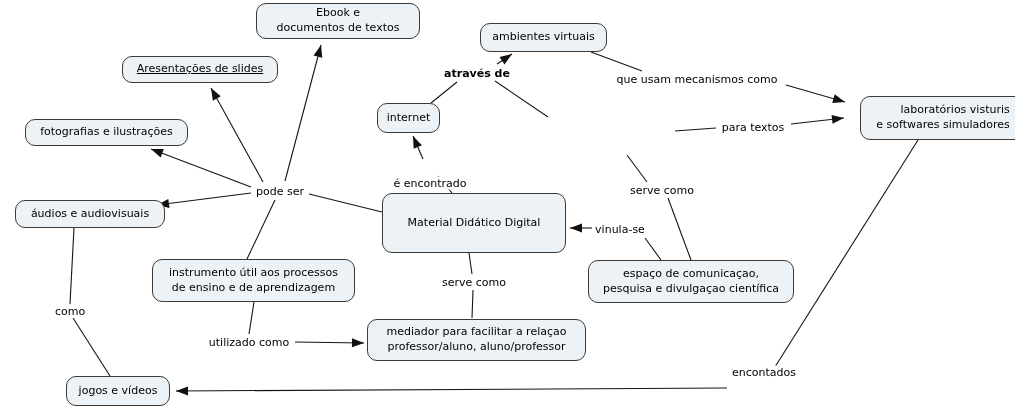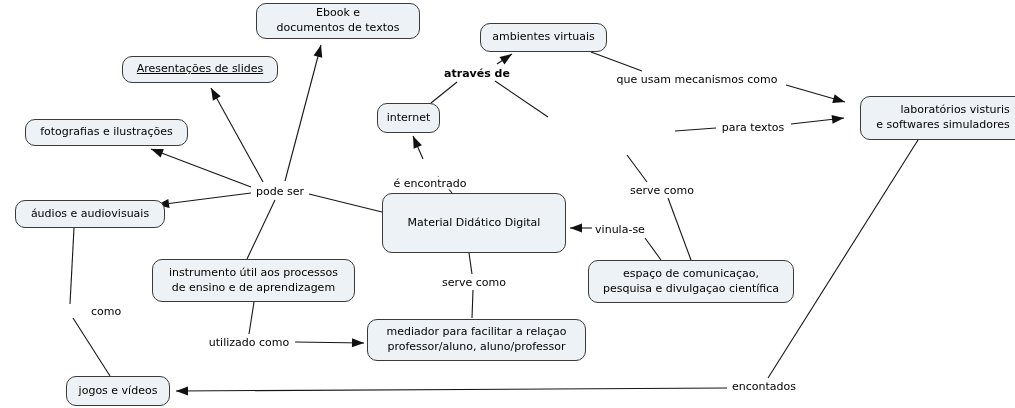--- a/index.html
+++ b/index.html
@@ -101,17 +101,17 @@
   <div class="node" style="left:66px;  top:376px; width:104px; height:30px;">jogos e vídeos</div>
 
   <div class="link-label" style="left:477px; top:73px;font-weight:bold;">através de</div>
   <div class="link-label" style="left:697px; top:79px;text-align:center;">que usam mecanismos como</div>
   <div class="link-label" style="left:753px; top:127px;">para textos</div>
   <div class="link-label" style="left:430px; top:167px;margin-top:16px;">é encontrado</div>
   <div class="link-label" style="left:662px; top:190px;">serve como</div>
   <div class="link-label" style="left:280px; top:191px;">pode ser</div>
   <div class="link-label" style="left:620px; top:229px;">vinula-se</div>
   <div class="link-label" style="left:474px; top:282px;">serve como</div>
-  <div class="link-label" style="left:70px;  top:311px;margin-left:36px;">como</div>
+  <div class="link-label" style="left:70px;  top:311px;">como</div>
   <div class="link-label" style="left:249px; top:342px;">utilizado como</div>
-  <div class="link-label" style="left:764px; top:386px;text-align:center;">encontados</div>
+  <div class="link-label" style="left:764px; top:372px;text-align:center;">encontados</div>
 
 </div>
 
 </body></html>

